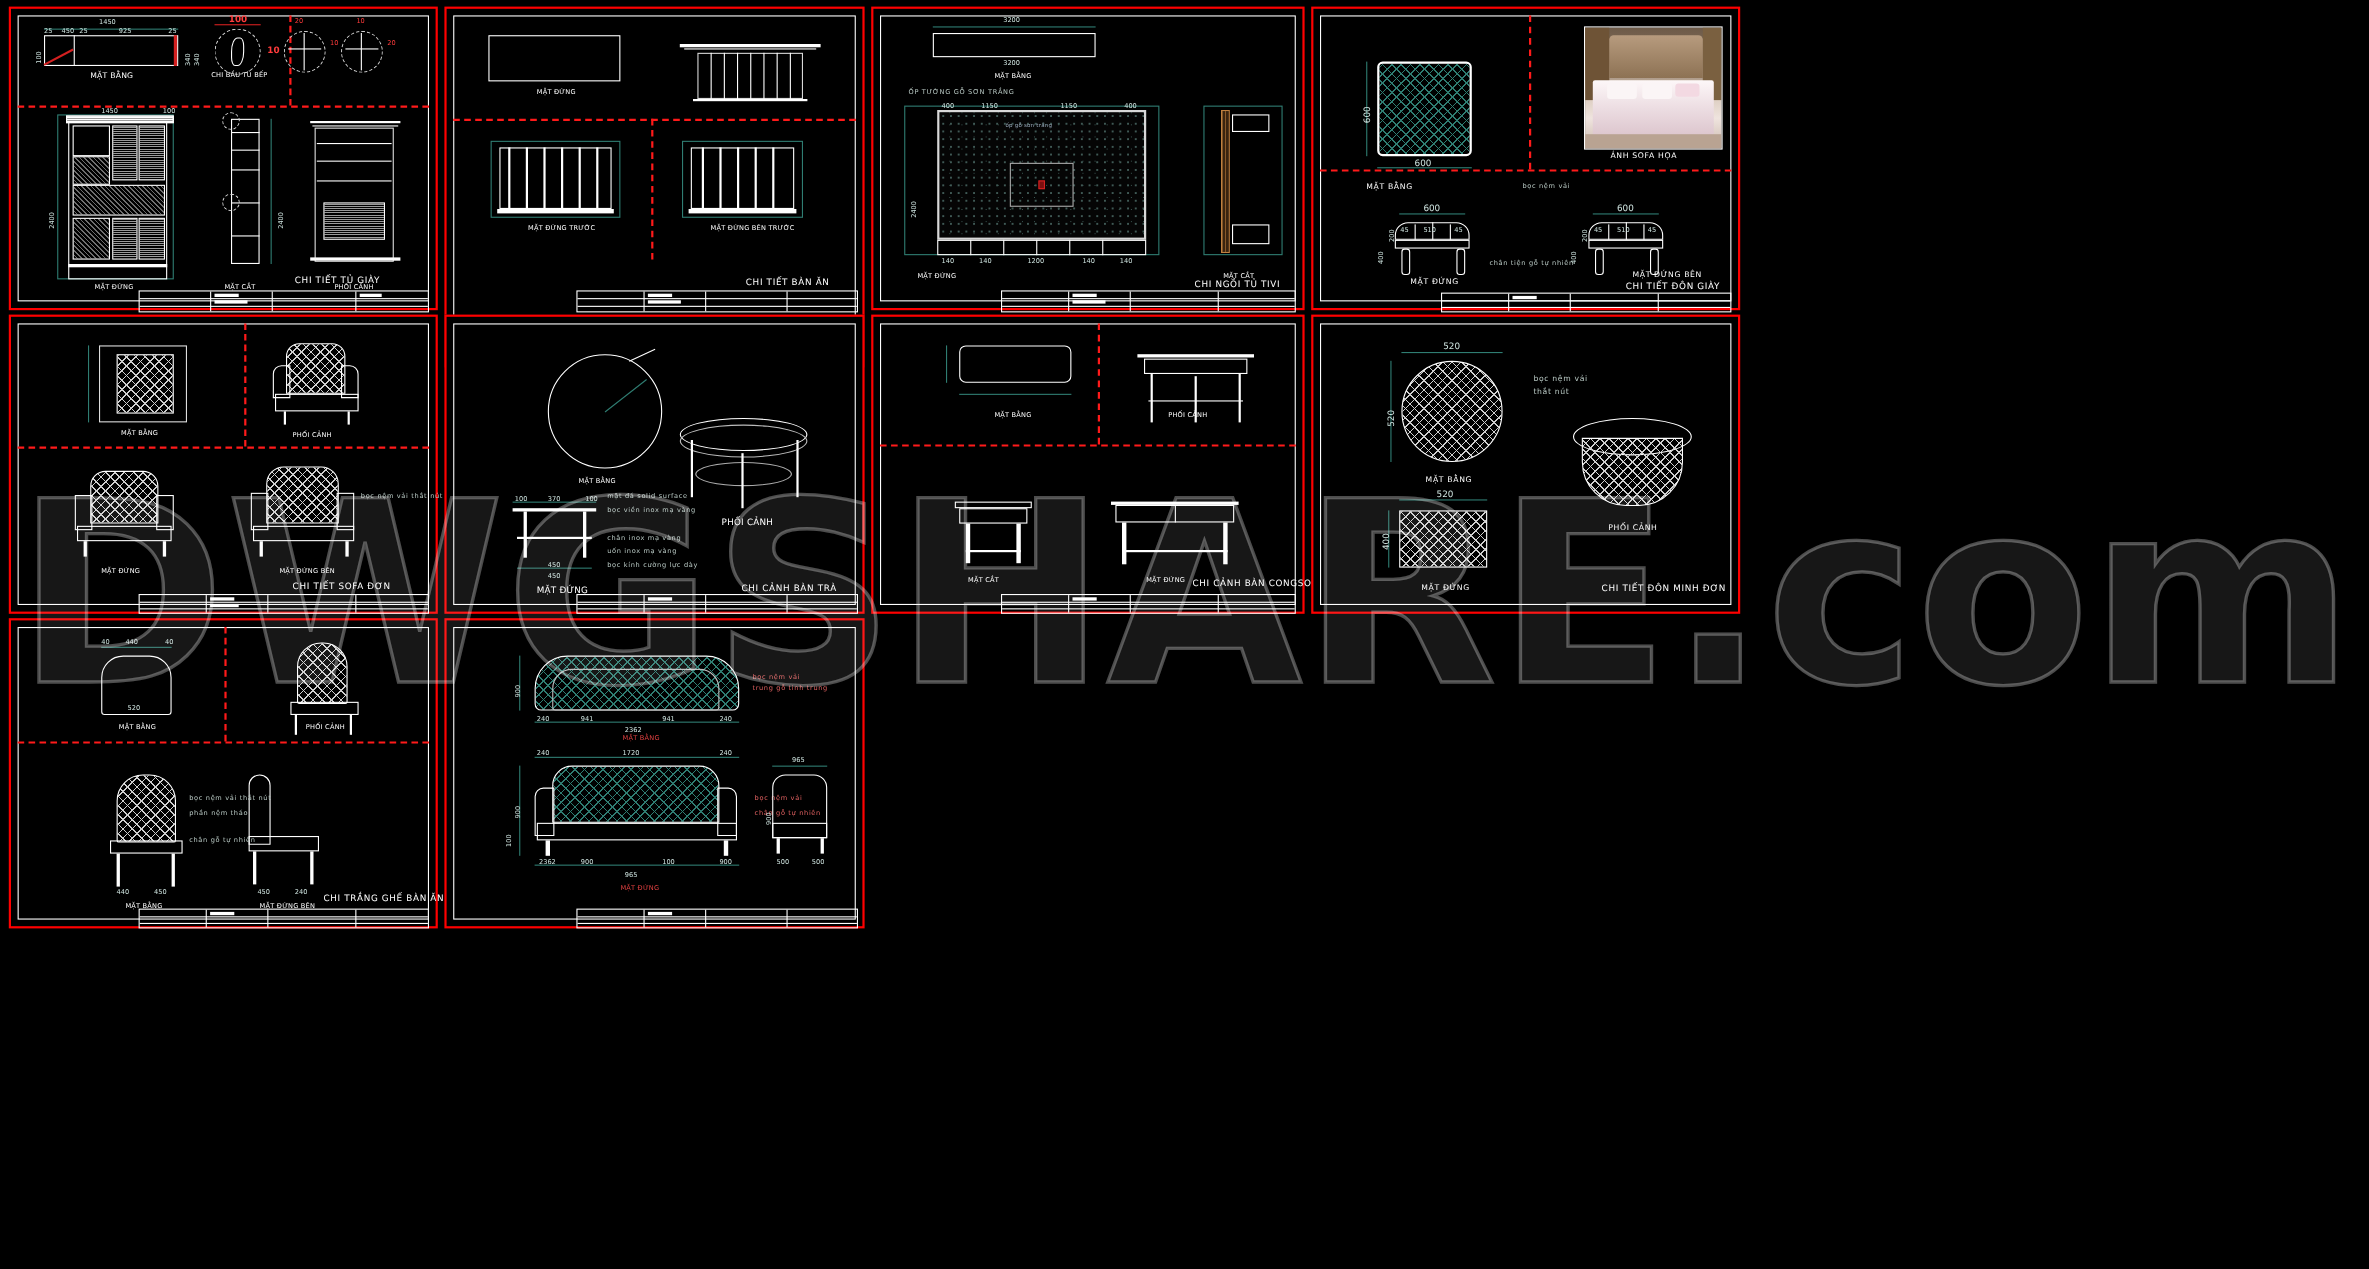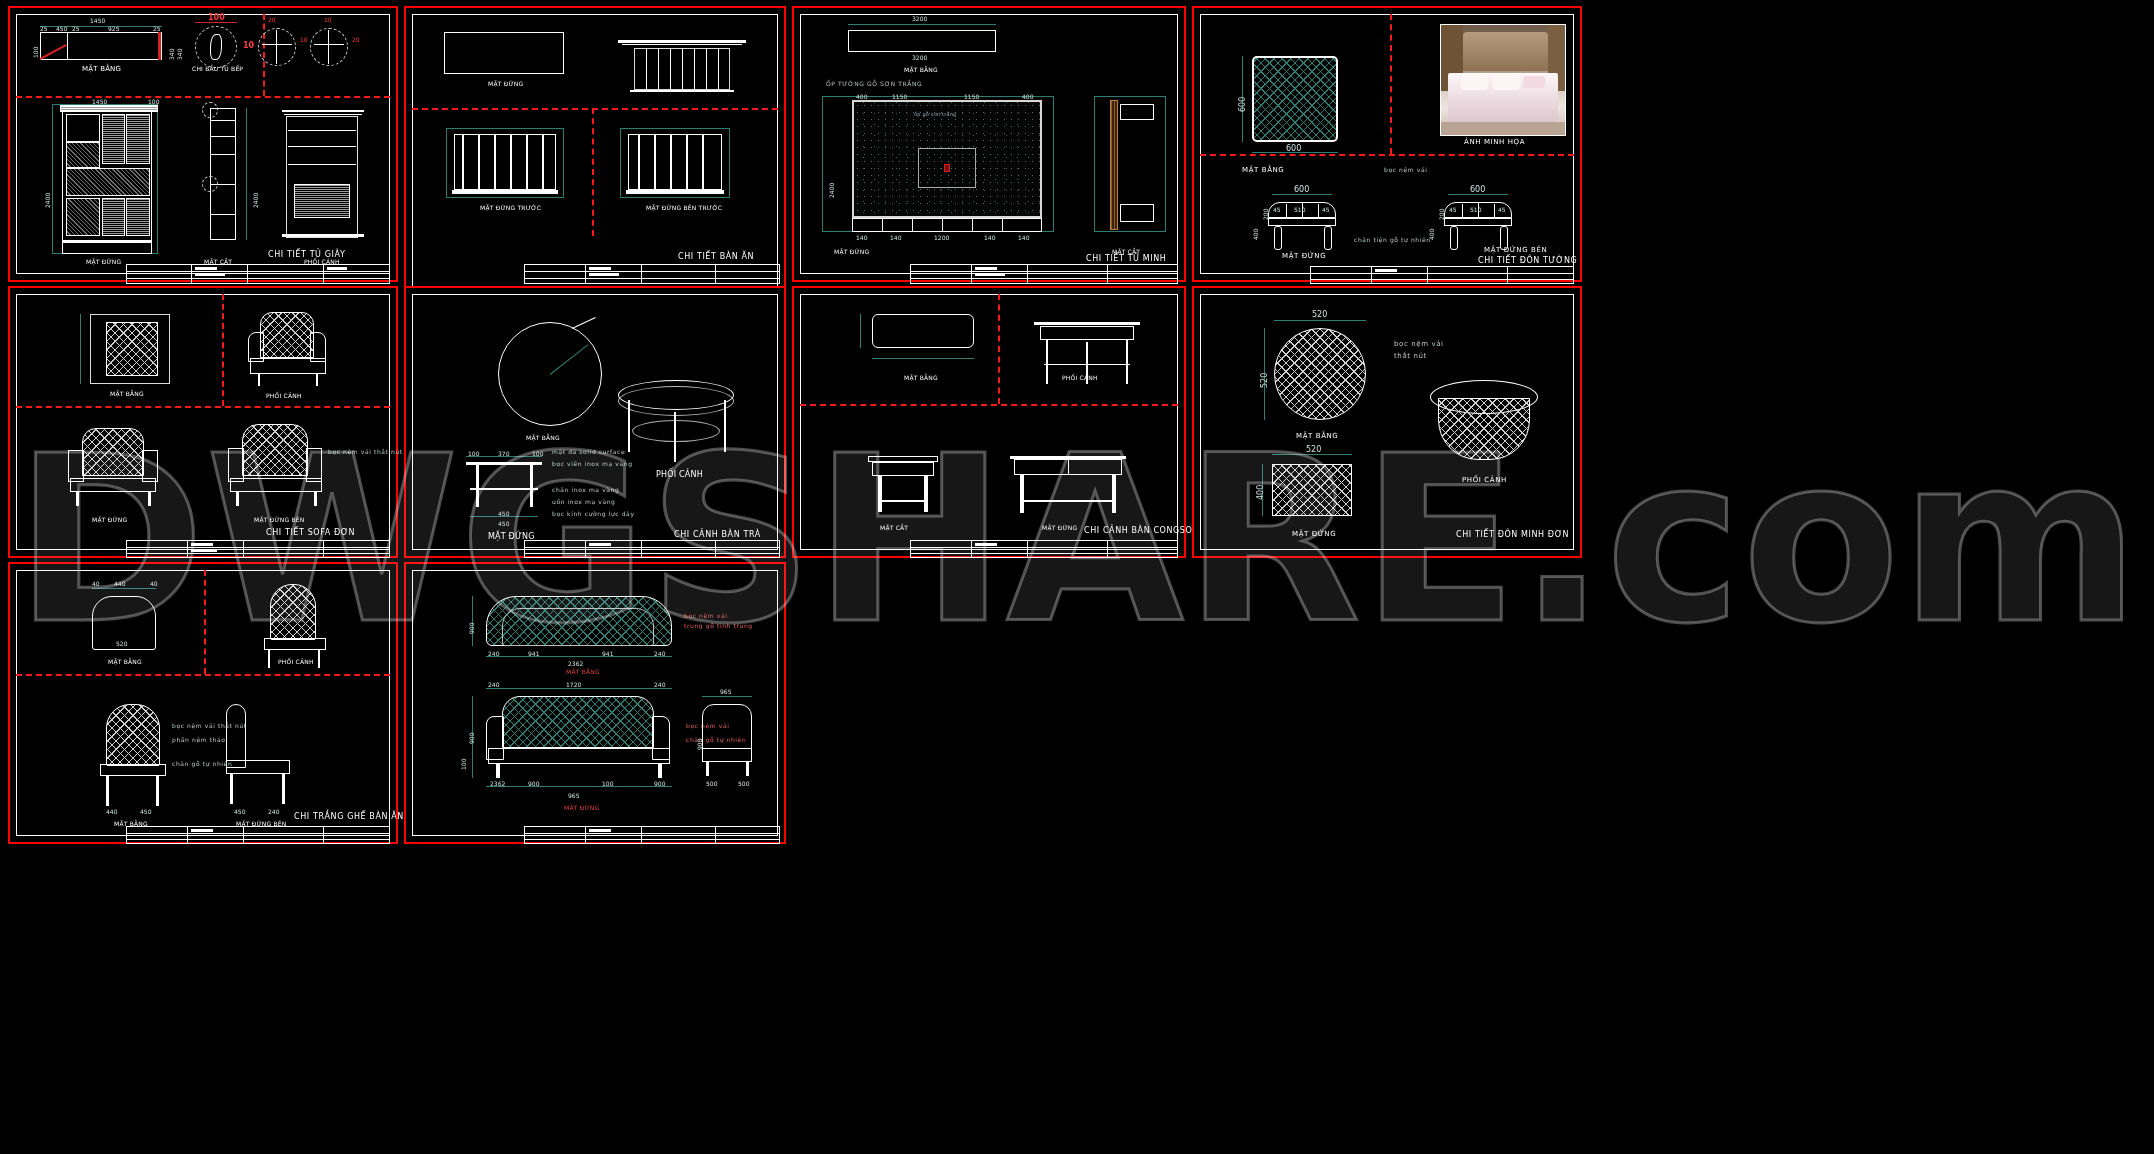--- a/index.html
+++ b/index.html
@@ -251,21 +251,21 @@
   <div class="dim" style="left:190px;top:226px;">140</div>
   <div class="dim" style="left:224px;top:226px;">140</div>
   <div class="lbl tiny" style="left:40px;top:240px;">MẶT ĐỨNG</div>
 
   <div class="box hatch-wood" style="left:316px;top:92px;width:8px;height:130px;border:1px solid #c08040;"></div>
   <div class="box" style="left:326px;top:96px;width:34px;height:16px;"></div>
   <div class="box" style="left:326px;top:196px;width:34px;height:18px;"></div>
   <div class="boxc" style="left:300px;top:88px;width:72px;height:136px;"></div>
   <div class="lbl tiny" style="left:318px;top:240px;">MẶT CẮT</div>
 
-  <div class="lbl big" style="left:292px;top:246px;font-size:8px;">CHI TIẾT TỦ MINH</div>
+  <div class="lbl big" style="left:292px;top:246px;font-size:8px;">CHI NGỒI TỦ TIVI</div>
 
   <div class="tblock" style="left:116px;top:256px;width:268px;height:20px;">
     <div class="tr" style="top:6px;"></div>
         <div class="tr" style="top:13px;"></div>
     <div class="tc" style="left:60px;"></div>
         <div class="tc" style="left:116px;"></div>
         <div class="tc" style="left:196px;"></div>
     <div class="tfill" style="left:64px;top:2px;width:22px;height:3px;"></div>
     <div class="tfill" style="left:64px;top:8px;width:30px;height:3px;"></div>
   </div>
@@ -286,21 +286,21 @@
   <div class="photo" style="left:246px;top:16px;width:124px;height:110px;">
     <div style="position:absolute;left:0;top:0;width:18%;height:60%;background:#6e5336;"></div>
     <div style="position:absolute;right:0;top:0;width:14%;height:60%;background:#7a6040;"></div>
     <div class="hdr" style="left:18%;top:6%;width:68%;height:36%;background:linear-gradient(#b79b7e,#8d7254);"></div>
     <div class="bed" style="left:6%;top:44%;width:88%;height:46%;background:linear-gradient(#fdf7f8,#ecdde2 50%,#dcc5cd);border-radius:2px;"></div>
     <div class="pillow" style="left:16%;top:46%;width:22%;height:13%;"></div>
     <div class="pillow" style="left:42%;top:46%;width:22%;height:13%;"></div>
     <div class="pillow" style="left:66%;top:46%;width:18%;height:11%;background:#f3d9e2;"></div>
     <div style="position:absolute;left:0;bottom:0;width:100%;height:12%;background:#b9a392;"></div>
   </div>
-  <div class="lbl" style="left:270px;top:130px;font-size:7px;">ÁNH MINH HỌA</div>
+  <div class="lbl" style="left:270px;top:130px;font-size:7px;">ÁNH SOFA HỌA</div>
 
   <div class="lbl note" style="left:190px;top:158px;">bọc nệm vải</div>
 
   <div class="lnc" style="left:78px;top:186px;width:60px;height:1px;"></div>
   <div class="dim" style="left:100px;top:177px;font-size:8px;">600</div>
   <div class="box" style="left:74px;top:194px;width:68px;height:16px;border-radius:12px 12px 0 0;"></div>
   <div class="ln" style="left:92px;top:196px;width:1px;height:14px;"></div>
   <div class="ln" style="left:108px;top:194px;width:1px;height:16px;"></div>
   <div class="ln" style="left:124px;top:196px;width:1px;height:14px;"></div>
   <div class="box" style="left:74px;top:210px;width:68px;height:8px;"></div>
@@ -324,21 +324,21 @@
   <div class="dim" style="left:255px;top:198px;">45</div>
   <div class="dim" style="left:276px;top:198px;">510</div>
   <div class="dim" style="left:304px;top:198px;">45</div>
   <div class="dim v" style="left:244px;top:212px;">200</div>
   <div class="dim v" style="left:234px;top:232px;">400</div>
   <div class="ln" style="left:256px;top:218px;width:6px;height:22px;background:#000;border:1px solid #fff;border-radius:3px;"></div>
   <div class="ln" style="left:306px;top:218px;width:6px;height:22px;background:#000;border:1px solid #fff;border-radius:3px;"></div>
   <div class="lbl" style="left:290px;top:238px;font-size:7px;">MẶT ĐỨNG BÊN</div>
 
   <div class="lbl note" style="left:160px;top:228px;">chân tiện gỗ tự nhiên</div>
-  <div class="lbl big" style="left:284px;top:248px;font-size:8px;">CHI TIẾT ĐÔN TƯỜNG</div>
+  <div class="lbl big" style="left:284px;top:248px;font-size:8px;">CHI TIẾT ĐÔN GIÀY</div>
 
   <div class="tblock" style="left:116px;top:258px;width:264px;height:18px;">
     <div class="tr" style="top:6px;"></div>
         <div class="tr" style="top:12px;"></div>
     <div class="tc" style="left:60px;"></div>
         <div class="tc" style="left:116px;"></div>
         <div class="tc" style="left:196px;"></div>
     <div class="tfill" style="left:64px;top:2px;width:22px;height:3px;"></div>
   </div>
 </div>

